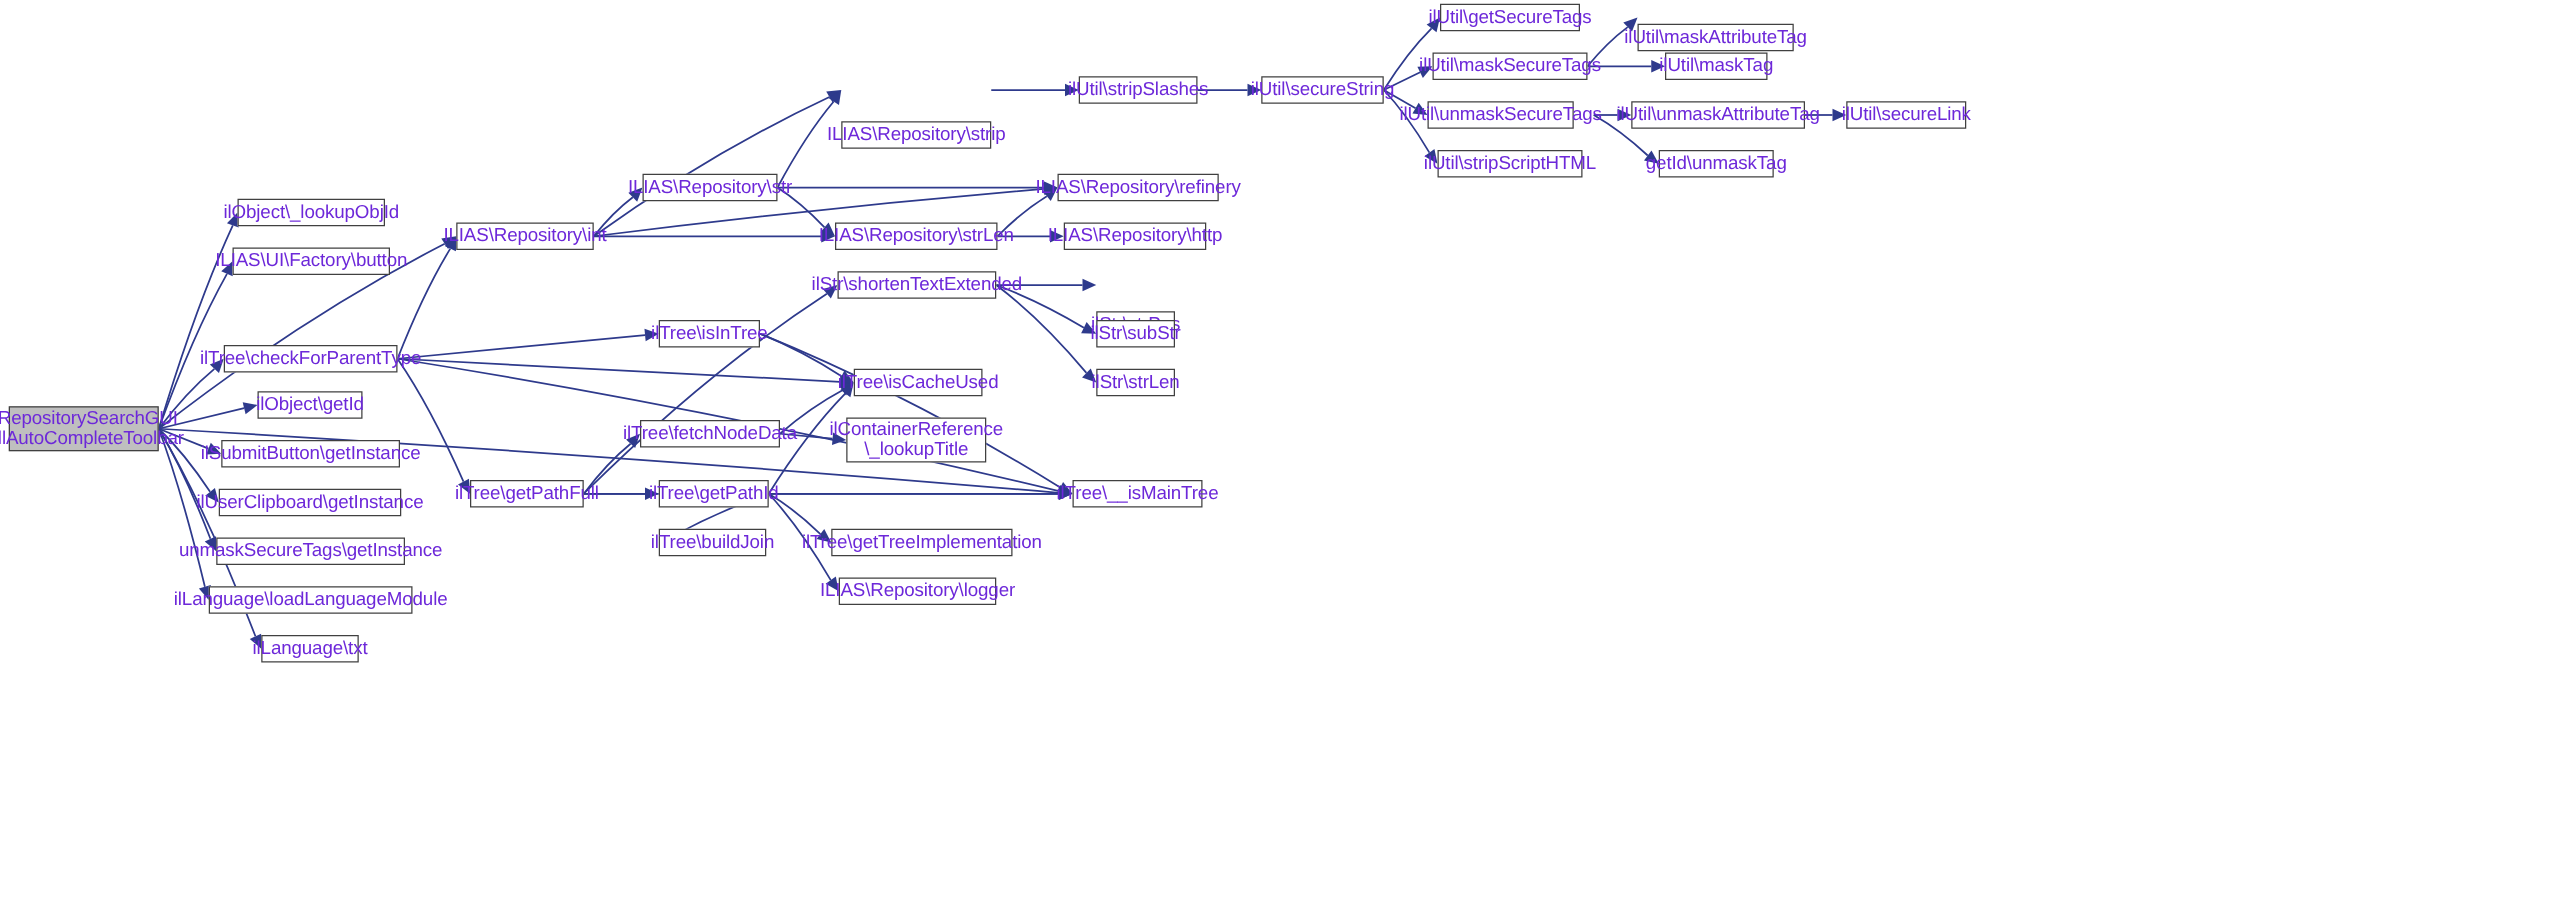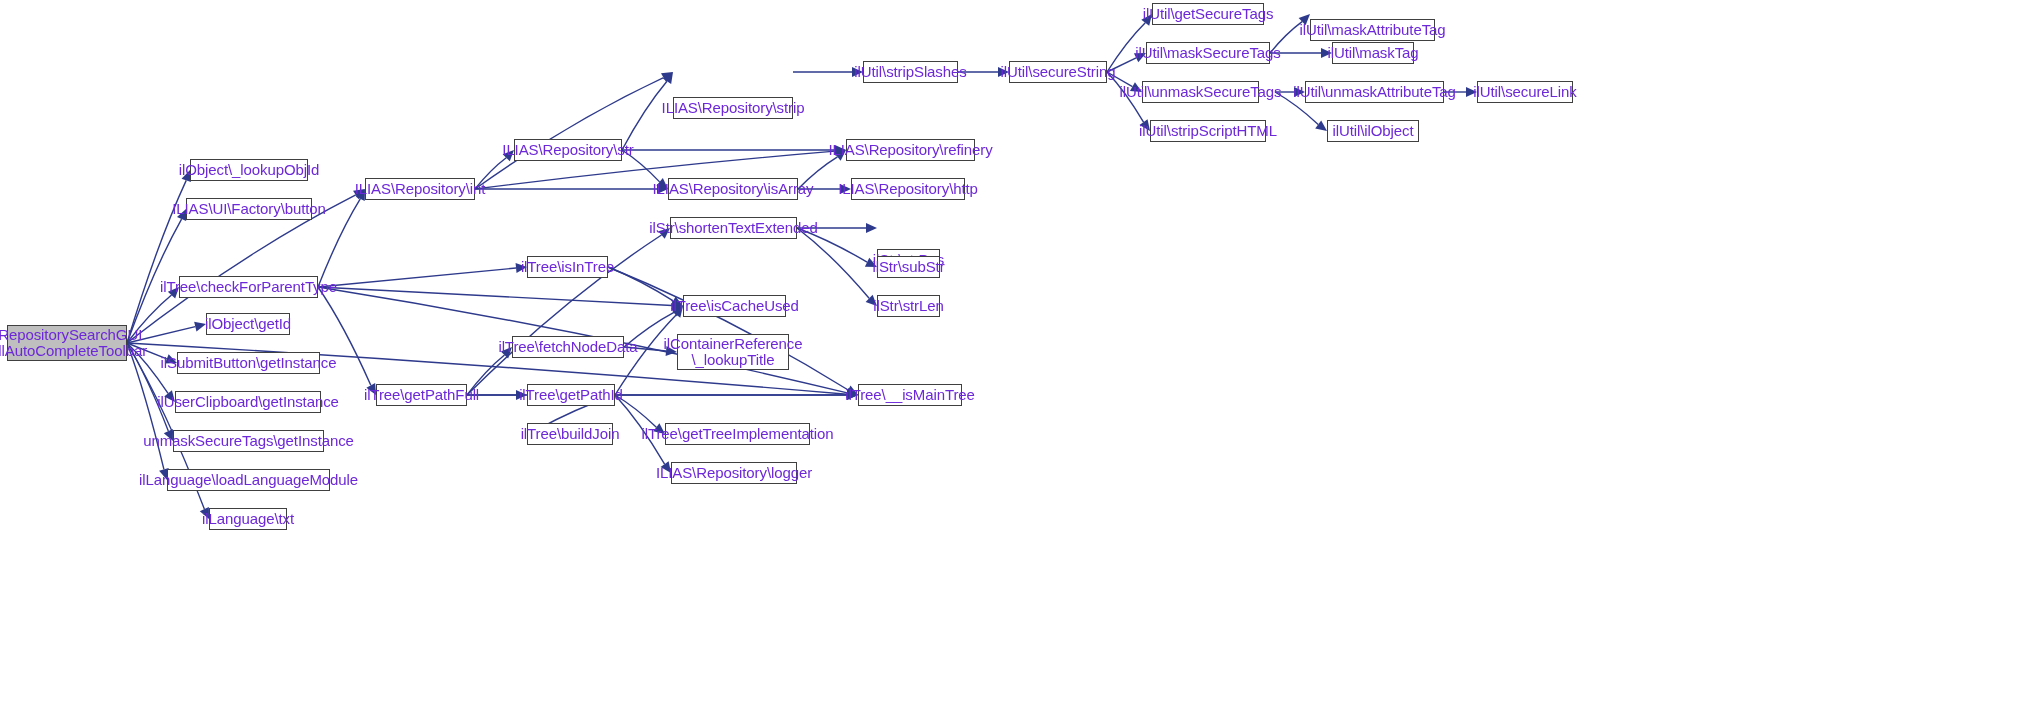--- a/index.html
+++ b/index.html
@@ -161,21 +161,21 @@
     <div class="node" style="left: 167px; top: 469px; width: 163px; height: 22px;">ilLanguage\loadLanguageModule</div>
     <div class="node" style="left: 209px; top: 508px; width: 78px; height: 22px;">ilLanguage\txt</div>
     <div class="node" style="left: 365px; top: 178px; width: 110px; height: 22px;">ILIAS\Repository\int</div>
     <div class="node" style="left: 376px; top: 384px; width: 91px; height: 22px;">ilTree\getPathFull</div>
     <div class="node" style="left: 514px; top: 139px; width: 108px; height: 22px;">ILIAS\Repository\str</div>
     <div class="node" style="left: 527px; top: 256px; width: 81px; height: 22px;">ilTree\isInTree</div>
     <div class="node" style="left: 512px; top: 336px; width: 112px; height: 22px;">ilTree\fetchNodeData</div>
     <div class="node" style="left: 527px; top: 384px; width: 88px; height: 22px;">ilTree\getPathId</div>
     <div class="node" style="left: 527px; top: 423px; width: 86px; height: 22px;">ilTree\buildJoin</div>
     <div class="node" style="left: 673px; top: 61px; width: 120px; height: 22px; margin-top: 36px;">ILIAS\Repository\strip</div>
-    <div class="node" style="left: 668px; top: 178px; width: 130px; height: 22px;">ILIAS\Repository\isArray</div>
+    <div class="node" style="left: 668px; top: 178px; width: 130px; height: 22px;">ILIAS\Repository\strLen</div>
     <div class="node" style="left: 670px; top: 217px; width: 127px; height: 22px;">ilStr\shortenTextExtended</div>
     <div class="node" style="left: 683px; top: 295px; width: 103px; height: 22px; text-align: center;">ilTree\isCacheUsed</div>
     <div class="node" style="left: 677px; top: 334px; width: 112px; height: 36px;">ilContainerReference
 \_lookupTitle</div>
     <div class="node" style="left: 665px; top: 423px; width: 145px; height: 22px;">ilTree\getTreeImplementation</div>
     <div class="node" style="left: 671px; top: 462px; width: 126px; height: 22px;">ILIAS\Repository\logger</div>
     <div class="node" style="left: 863px; top: 61px; width: 95px; height: 22px;">ilUtil\stripSlashes</div>
     <div class="node" style="left: 846px; top: 139px; width: 129px; height: 22px;">ILIAS\Repository\refinery</div>
     <div class="node" style="left: 851px; top: 178px; width: 114px; height: 22px;">ILIAS\Repository\http</div>
     <div class="node" style="left: 877px; top: 217px; width: 63px; height: 22px; margin-top: 32px;">ilStr\strPos</div>
@@ -183,15 +183,15 @@
     <div class="node" style="left: 877px; top: 295px; width: 63px; height: 22px;">ilStr\strLen</div>
     <div class="node" style="left: 858px; top: 384px; width: 104px; height: 22px;">ilTree\__isMainTree</div>
     <div class="node" style="left: 1009px; top: 61px; width: 98px; height: 22px;">ilUtil\secureString</div>
     <div class="node" style="left: 1152px; top: 3px; width: 112px; height: 22px;">ilUtil\getSecureTags</div>
     <div class="node" style="left: 1146px; top: 42px; width: 124px; height: 22px;">ilUtil\maskSecureTags</div>
     <div class="node" style="left: 1142px; top: 81px; width: 117px; height: 22px;">ilUtil\unmaskSecureTags</div>
     <div class="node" style="left: 1150px; top: 120px; width: 116px; height: 22px;">ilUtil\stripScriptHTML</div>
     <div class="node" style="left: 1310px; top: 3px; width: 125px; height: 22px; margin-top: 16px;">ilUtil\maskAttributeTag</div>
     <div class="node" style="left: 1332px; top: 42px; width: 82px; height: 22px;">ilUtil\maskTag</div>
     <div class="node" style="left: 1305px; top: 81px; width: 139px; height: 22px;">ilUtil\unmaskAttributeTag</div>
-    <div class="node" style="left: 1327px; top: 120px; width: 92px; height: 22px;">ilUtil\ilObject</div>
+    <div class="node" style="left: 1327px; top: 120px; width: 92px; height: 22px;">getId\unmaskTag</div>
     <div class="node" style="left: 1477px; top: 81px; width: 96px; height: 22px;">ilUtil\secureLink</div>
   </div>
 
 </body></html>

